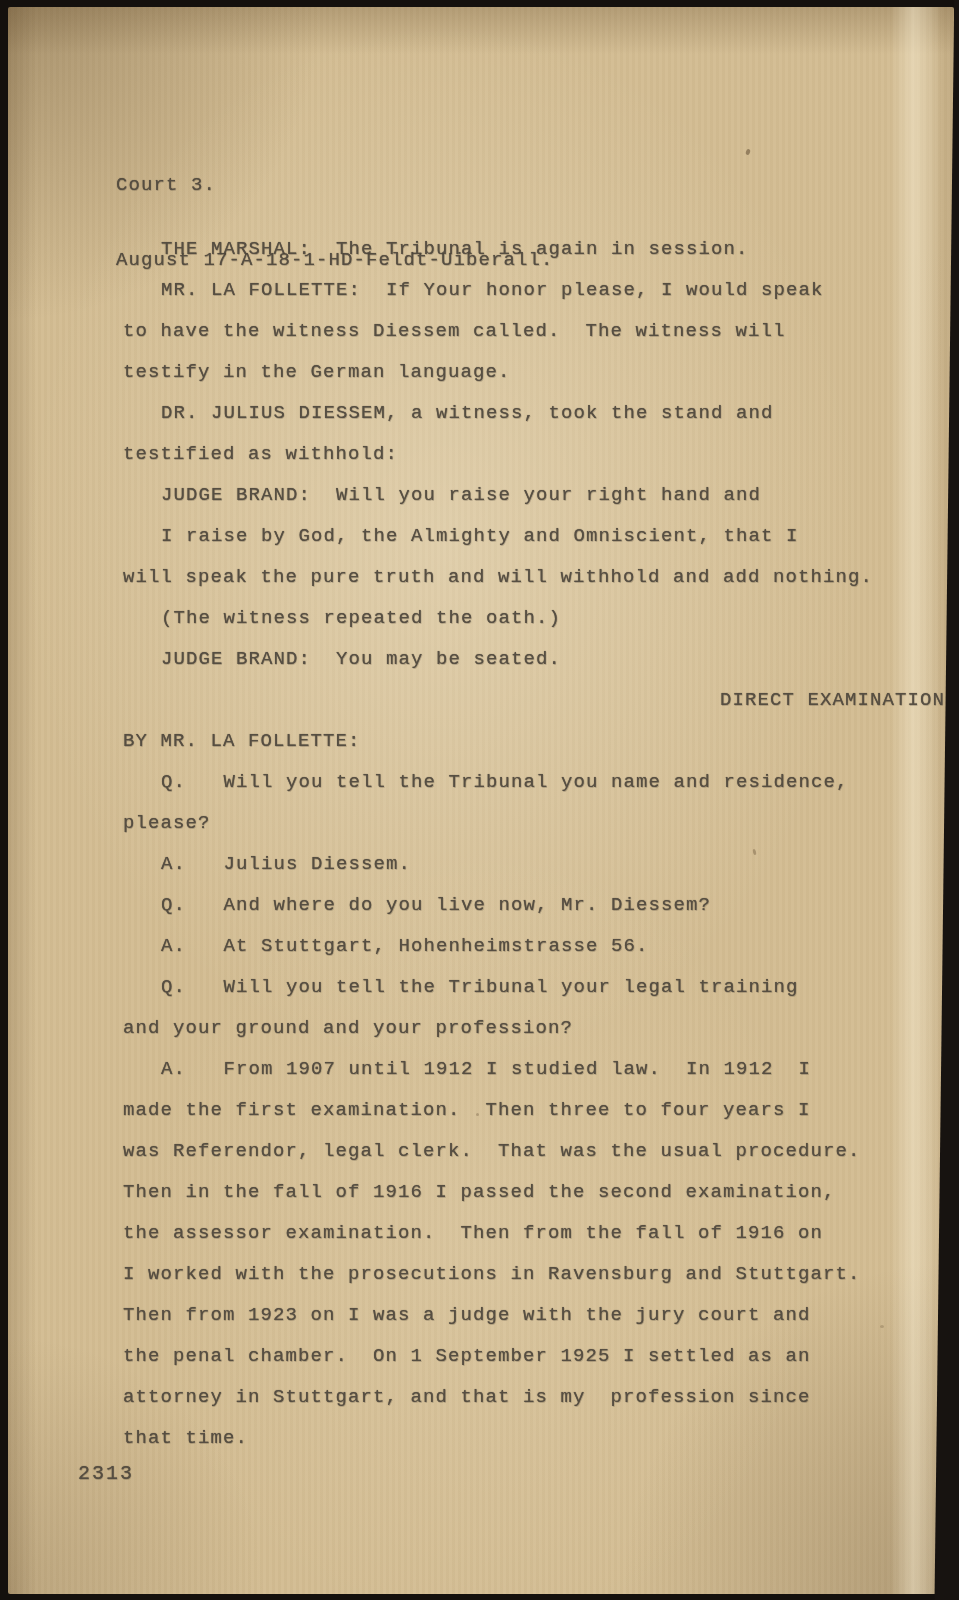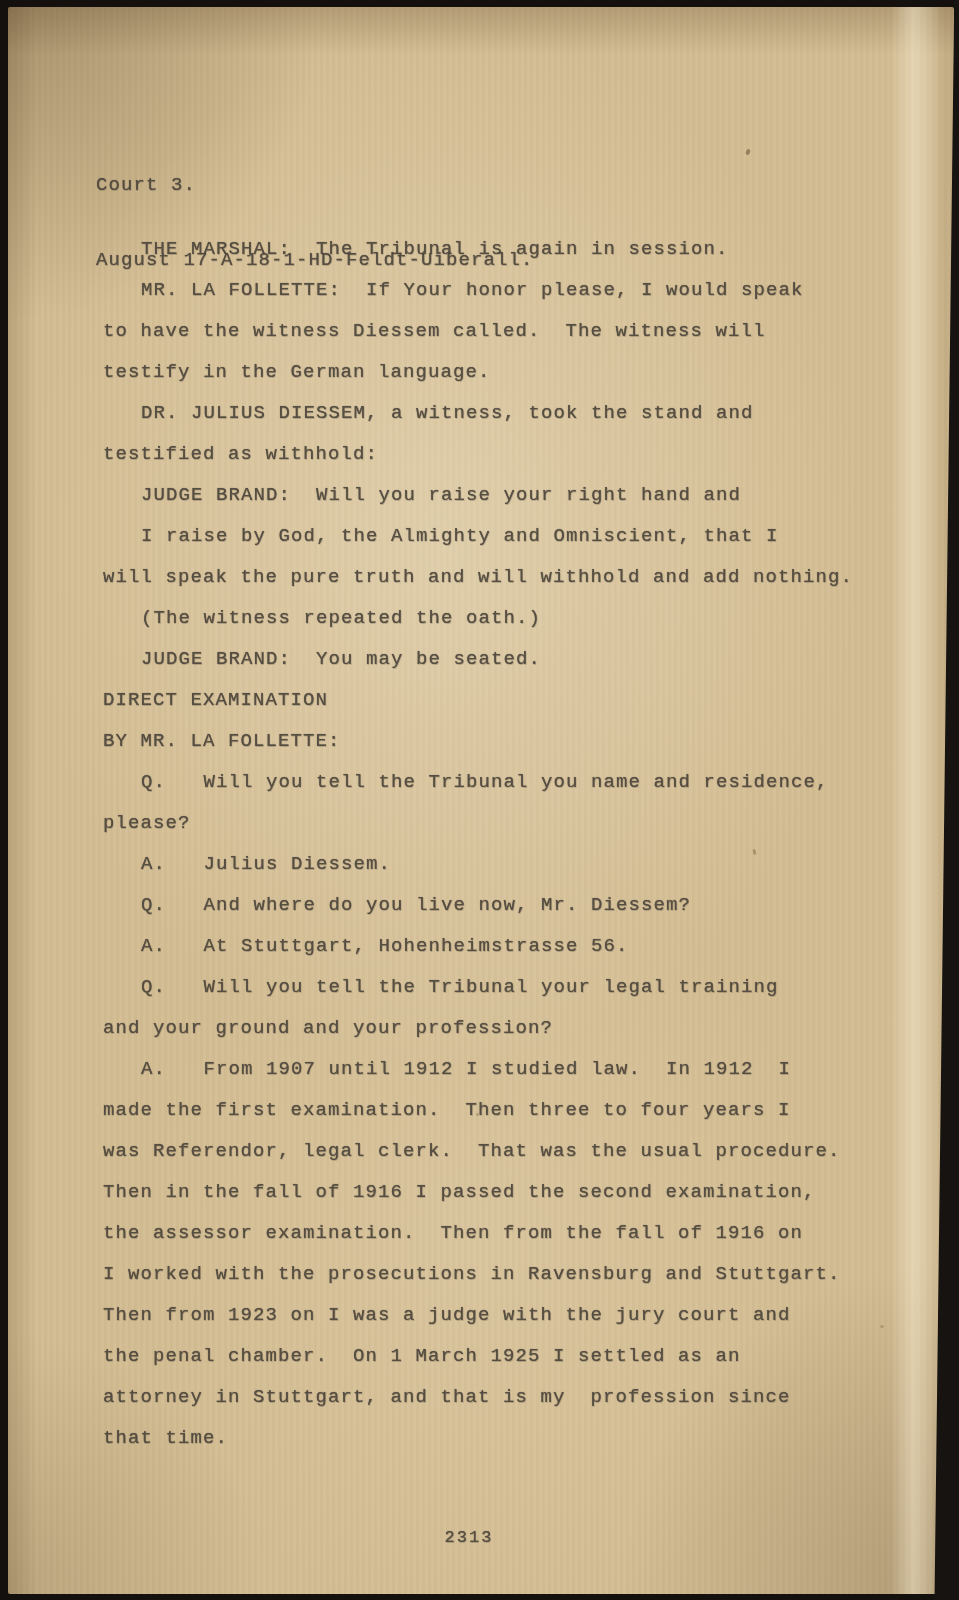--- a/index.html
+++ b/index.html
@@ -40,40 +40,40 @@
   .speck{position:absolute;border-radius:50%;background:rgba(90,70,45,0.5);}
   .speck.s1{left:738px;top:142px;width:4px;height:6px;transform:rotate(20deg);}
   .speck.s2{left:468px;top:1106px;width:3px;height:3px;opacity:.6;}
   .speck.s3{left:745px;top:842px;width:3px;height:6px;transform:rotate(-15deg);opacity:.7;}
   .speck.s4{left:872px;top:1318px;width:4px;height:3px;opacity:.5;}
 
   .ink{
     color:#4d463c;
     text-shadow:0 0 1px rgba(72,64,52,0.85), 0.6px 0.6px 0 rgba(72,64,52,0.22);
     opacity:0.93;
+    margin-left:20px;
   }
   .header{
     position:absolute;left:88px;top:116px;
     font-size:19px;line-height:25px;letter-spacing:1.1px;
     white-space:pre;
   }
   .body-text{
     position:absolute;left:95px;top:222px;width:822px;
     font-size:19px;letter-spacing:1.1px;
   }
   .ln{
     height:41px;line-height:41px;
     white-space:pre;
   }
   .ln.indent{padding-left:38px;}
-  .ln.center{text-align:left;padding-left:0;}
+  .ln.center{text-align:right;padding-left:0;}
   .pagenum{
-    position:absolute;left:80px;top:1521px;width:822px;
-    text-align:center;
-    font-size:17px;letter-spacing:2px;
+    position:absolute;left:80px;top:1455px;width:822px;
+    font-size:20px;letter-spacing:2px;
     transform:translateX(-30px);
   }
 </style>
 </head>
 <body>
 
 <div class="paper">
   <div class="edge-highlight"></div>
   <div class="speck s1"></div>
   <div class="speck s2"></div>
@@ -106,21 +106,21 @@
     <div class="ln indent">A.   At Stuttgart, Hohenheimstrasse 56.</div>
     <div class="ln indent">Q.   Will you tell the Tribunal your legal training</div>
     <div class="ln">and your ground and your profession?</div>
     <div class="ln indent">A.   From 1907 until 1912 I studied law.  In 1912  I</div>
     <div class="ln">made the first examination.  Then three to four years I</div>
     <div class="ln">was Referendor, legal clerk.  That was the usual procedure.</div>
     <div class="ln">Then in the fall of 1916 I passed the second examination,</div>
     <div class="ln">the assessor examination.  Then from the fall of 1916 on</div>
     <div class="ln">I worked with the prosecutions in Ravensburg and Stuttgart.</div>
     <div class="ln">Then from 1923 on I was a judge with the jury court and</div>
-    <div class="ln">the penal chamber.  On 1 March 1925 I settled as an</div>
+    <div class="ln">the penal chamber.  On 1 September 1925 I settled as an</div>
     <div class="ln">attorney in Stuttgart, and that is my  profession since</div>
     <div class="ln">that time.</div>
   </div>
 
   <div class="pagenum ink">2313</div>
 </div>
 
 <div class="edge-wedge"></div>
 
 </body></html>

